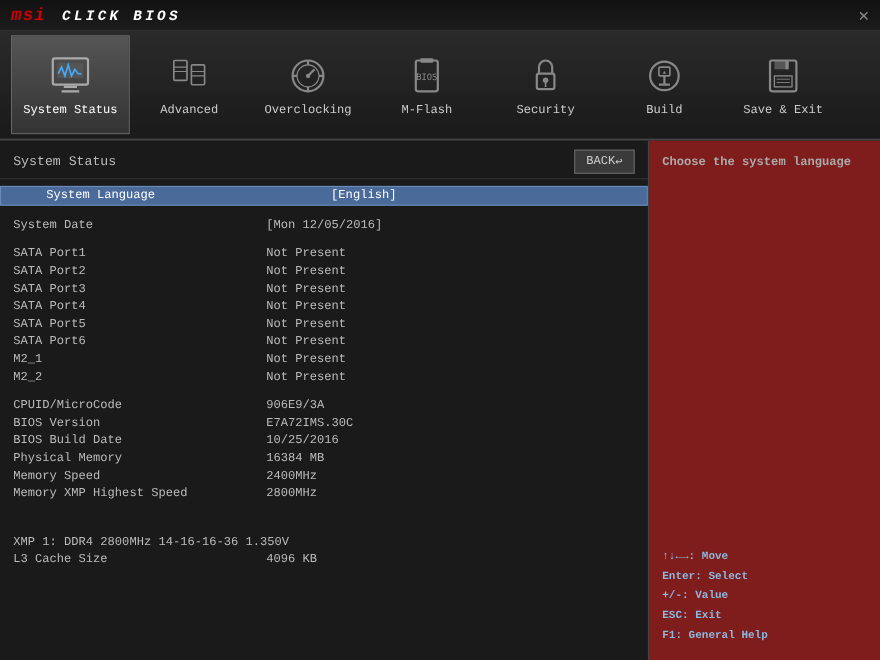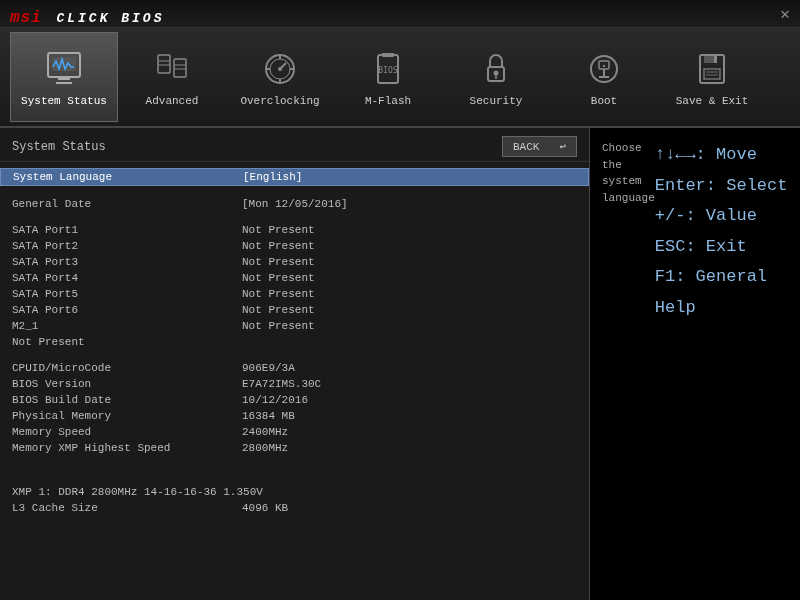--- a/index.html
+++ b/index.html
@@ -10,21 +10,21 @@
       font-family: 'Courier New', monospace;
       overflow: hidden;
       position: relative;
     }
 
     
     .title-bar {
       background: linear-gradient(180deg, #111 0%, #1c1c1c 100%);
       height: 28px;
       display: flex;
-      align-items: flex-end;
+      align-items: center;
       padding: 0 10px;
       border-bottom: 1px solid #333;
       position: relative;
     }
     .title-logo {
       color: #fff;
       font-size: 16px;
       font-weight: bold;
       font-style: italic;
       letter-spacing: 1px;
@@ -120,21 +120,21 @@
     .back-btn {
       background: #3a3a3a;
       color: #ccc;
       border: 1px solid #666;
       padding: 3px 10px;
       font-size: 11px;
       cursor: pointer;
       font-family: 'Courier New', monospace;
       display: flex;
       align-items: center;
-      gap: 20px;
+      gap: 0;
     }
 
     
     .content-area {
       overflow-y: auto;
       height: calc(100% - 36px);
       padding: 6px 0;
       position: relative;
       scrollbar-width: thin;
       scrollbar-color: #555 #222;
@@ -157,52 +157,54 @@
       width: 230px;
       flex-shrink: 0;
     }
     .row-value {
       color: #bbb;
       text-align: center;
     }
     .row.highlighted .row-label,
     .row.highlighted .row-value {
       color: #fff;
+      margin-left: 29px;
     }
     .section-gap {
       height: 10px;
     }
     .section-title {
       color: #aaa;
       font-size: 11px;
       padding: 4px 12px 2px 12px;
     }
 
     
     .right-panel {
       width: 210px;
-      background: #000000;
+      background: #7f1d1d;
       padding: 12px;
       display: flex;
-      flex-direction: row;
+      flex-direction: column;
+      font-weight: bold;
     }
     .help-text {
       color: #aaa;
       font-size: 11px;
       line-height: 1.5;
       flex: 1;
     }
     .key-hints {
       color: #8ab8e0;
       font-size: 11px;
       line-height: 1.8;
     }
     .key-hint-item {
       color: #8ab8e0;
-      font-size: 17px;
+      font-size: 10px;
     }
   </style>
 </head>
 <body>
 
 <div class="title-bar">
   <div class="title-logo">
     <span class="msi">msi</span>
     <span class="click-bios"> CLICK BIOS</span>
   </div>
@@ -281,21 +283,21 @@
   <div class="nav-item">
     <div class="nav-icon">
       <svg width="40" height="36" viewBox="0 0 40 36">
         <circle cx="20" cy="18" r="13" fill="none" stroke="#888" stroke-width="2"></circle>
         <rect x="15" y="10" width="10" height="8" rx="1" fill="none" stroke="#888" stroke-width="1.5"></rect>
         <line x1="20" y1="18" x2="20" y2="26" stroke="#888" stroke-width="2"></line>
         <line x1="15" y1="26" x2="25" y2="26" stroke="#888" stroke-width="2"></line>
         <text x="20" y="16" text-anchor="middle" fill="#888" font-size="5">▲</text>
       </svg>
     </div>
-    <div class="nav-label">Boot</div>
+    <div class="nav-label">Build</div>
   </div>
 
   <div class="nav-item">
     <div class="nav-icon">
       <svg width="40" height="36" viewBox="0 0 40 36">
         <rect x="8" y="4" width="24" height="28" rx="2" fill="none" stroke="#888" stroke-width="2"></rect>
         <rect x="12" y="4" width="12" height="8" fill="#888" opacity="0.5"></rect>
         <rect x="22" y="4" width="3" height="8" fill="#888"></rect>
         <rect x="12" y="18" width="16" height="10" fill="none" stroke="#888" stroke-width="1.2"></rect>
         <line x1="14" y1="21" x2="26" y2="21" stroke="#888" stroke-width="0.8"></line>
@@ -322,21 +324,21 @@
     <div class="content-area">
 
       <div class="row highlighted">
         <span class="row-label">System Language</span>
         <span class="row-value">[English]</span>
       </div>
 
       <div class="section-gap"></div>
 
       <div class="row">
-        <span class="row-label">General Date</span>
+        <span class="row-label">System Date</span>
         <span class="row-value">[Mon 12/05/2016]</span>
       </div>
 
 
       <div class="section-gap"></div>
 
       <div class="row">
         <span class="row-label">SATA Port1</span>
         <span class="row-value">Not Present</span>
       </div>
@@ -358,37 +360,38 @@
       </div>
       <div class="row">
         <span class="row-label">SATA Port6</span>
         <span class="row-value">Not Present</span>
       </div>
       <div class="row">
         <span class="row-label">M2_1</span>
         <span class="row-value">Not Present</span>
       </div>
       <div class="row">
+        <span class="row-label">M2_2</span>
         <span class="row-value">Not Present</span>
       </div>
 
       <div class="section-gap"></div>
 
 
       <div class="row">
         <span class="row-label">CPUID/MicroCode</span>
         <span class="row-value">906E9/3A</span>
       </div>
       <div class="row">
         <span class="row-label">BIOS Version</span>
         <span class="row-value">E7A72IMS.30C</span>
       </div>
       <div class="row">
         <span class="row-label">BIOS Build Date</span>
-        <span class="row-value">10/12/2016</span>
+        <span class="row-value">10/25/2016</span>
       </div>
       <div class="row">
         <span class="row-label">Physical Memory</span>
         <span class="row-value">16384 MB</span>
       </div>
       <div class="row">
         <span class="row-label">Memory Speed</span>
         <span class="row-value">2400MHz</span>
       </div>
       <div class="row">

